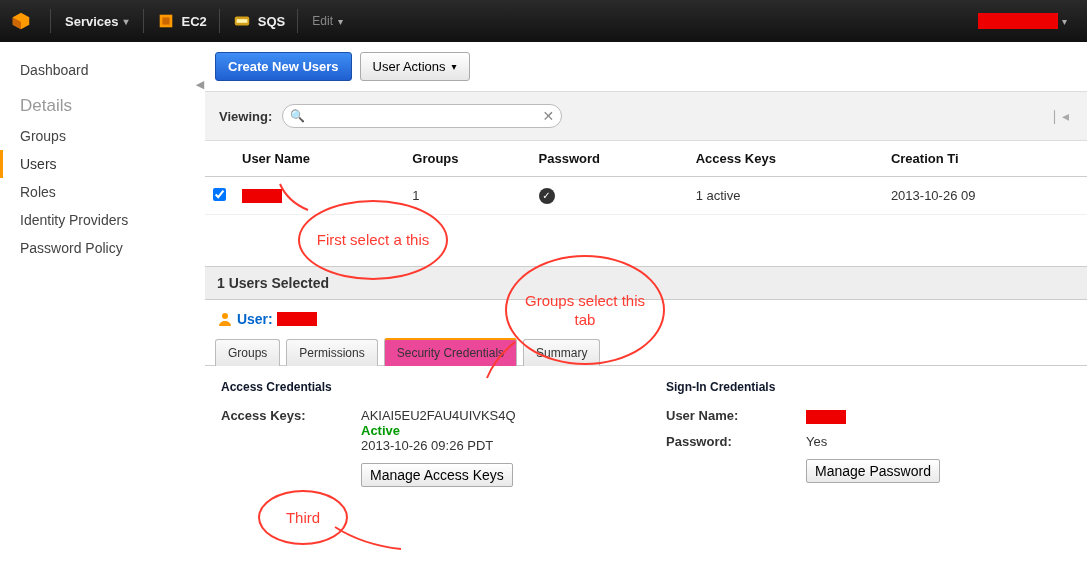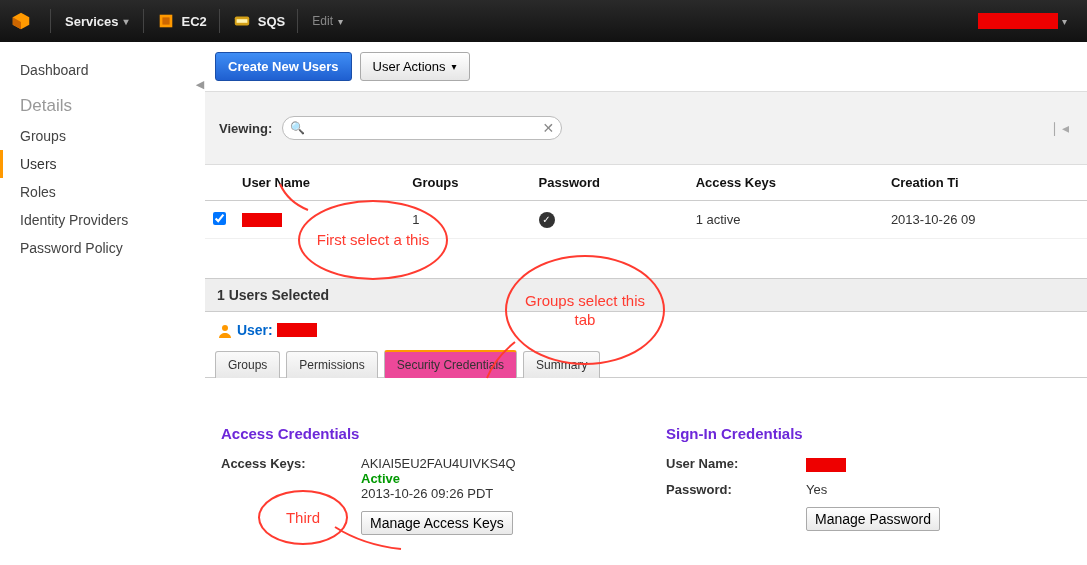--- a/index.html
+++ b/index.html
@@ -24,21 +24,21 @@
   .sidebar .sb-heading { font-size: 17px; color:#999; padding: 12px 0 6px; }
   .sidebar .sb-link.active { color:#333; font-weight:normal; border-left:3px solid #f90; margin-left:-20px; padding-left:17px; }
   .collapse-arrow { width: 10px; text-align:center; align-self:flex-start; margin-top:36px; color:#999; font-size:11px; cursor:pointer; }
   .main { flex:1; display:flex; flex-direction:column; overflow:hidden; }
   
   .toolbar { display:flex; align-items:center; gap:8px; padding: 10px 10px; }
   .btn { border:1px solid #aaa; background:linear-gradient(#fff,#e6e6e6); border-radius:3px; padding:6px 12px; font-size:13px; cursor:pointer; display:inline-flex; align-items:center; }
   .btn.primary { background:linear-gradient(#3f8ef5,#1f5fd0); border-color:#1a4ea8; color:#fff; font-weight:bold; }
   .btn .caret { margin-left:6px; font-size:10px; }
   
-  .viewbar { background:#f2f2f2; border-top:1px solid #ddd; border-bottom:1px solid #ddd; padding:24px 14px; display:flex; align-items:center; }
+  .viewbar { background:#f2f2f2; border-top:1px solid #ddd; border-bottom:1px solid #ddd; padding:12px 14px; display:flex; align-items:center; }
   .viewbar label { font-weight:bold; margin-right:10px; }
   .searchwrap { position:relative; display:inline-flex; align-items:center; }
   .searchwrap input { width:280px; height:24px; border:1px solid #bbb; border-radius:12px; padding:0 26px 0 26px; font-size:12px; }
   .searchwrap .mag { position:absolute; left:8px; color:#888; font-size:12px; }
   .searchwrap .clear { position:absolute; right:8px; color:#888; font-size:14px; cursor:pointer; }
   .viewbar .pager { margin-left:auto; color:#aaa; font-size:14px; letter-spacing:4px; }
   
   .tbl { width:100%; border-collapse:collapse; }
   .tbl th { text-align:left; font-size:13px; padding:10px 8px; border-bottom:1px solid #ccc; color:#111; background:#fff; }
   .tbl td { padding:10px 8px; font-size:13px; border-bottom:1px solid #f0f0f0; }
@@ -48,21 +48,21 @@
   .table-area { height:125px; overflow:hidden; }
   
   .detail-hdr { background:#eee; border-top:1px solid #ccc; border-bottom:1px solid #ccc; padding:8px 12px; font-weight:bold; font-size:14px; }
   .detail-user { padding:10px 12px; font-size:14px; display:flex; align-items:center; }
   .detail-user .user-label { color:#06c; font-weight:bold; }
   .tabs { display:flex; align-items:flex-end; padding:0 10px; border-bottom:1px solid #ccc; }
   .tab { border:1px solid #bbb; border-bottom:none; background:linear-gradient(#fafafa,#e8e8e8); padding:6px 12px; font-size:12px; margin-right:6px; border-radius:3px 3px 0 0; cursor:pointer; color:#333; position:relative; top:1px; }
   .tab.active { background:#ec4899; font-weight:normal; border-top:2px solid #f90; }
   .detail-body { display:flex; padding:14px 16px 20px; gap:40px; }
   .col { flex:1; }
-  .section-title { color:#6d28d9; font-weight:bold; font-size:15px; margin-bottom:14px;margin-top:33px; }
+  .section-title { color:#0f172a; font-weight:bold; font-size:12px; margin-bottom:14px; }
   .kv { display:flex; margin-bottom:10px; font-size:13px; }
   .kv .k { width:140px; font-weight:bold; }
   .kv .v {}
   .active-txt { color:#090; font-weight:bold; }
   .small-btn { border:1px solid #aaa; background:linear-gradient(#fff,#e9e9e9); font-size:14px; padding:3px 8px; border-radius:2px; cursor:pointer; }
   
   .annotation { position:absolute; pointer-events:none; }
   .bubble { border:2px solid #ff3b30; border-radius:50%; background:rgba(255,255,255,0.0); color:#ff3b30; font-size:15px; line-height:1.3; display:flex; align-items:center; justify-content:center; text-align:center; padding:6px; }
   .ann1 .bubble { width:150px; height:80px; }
   .ann2 .bubble { width:160px; height:110px; }

